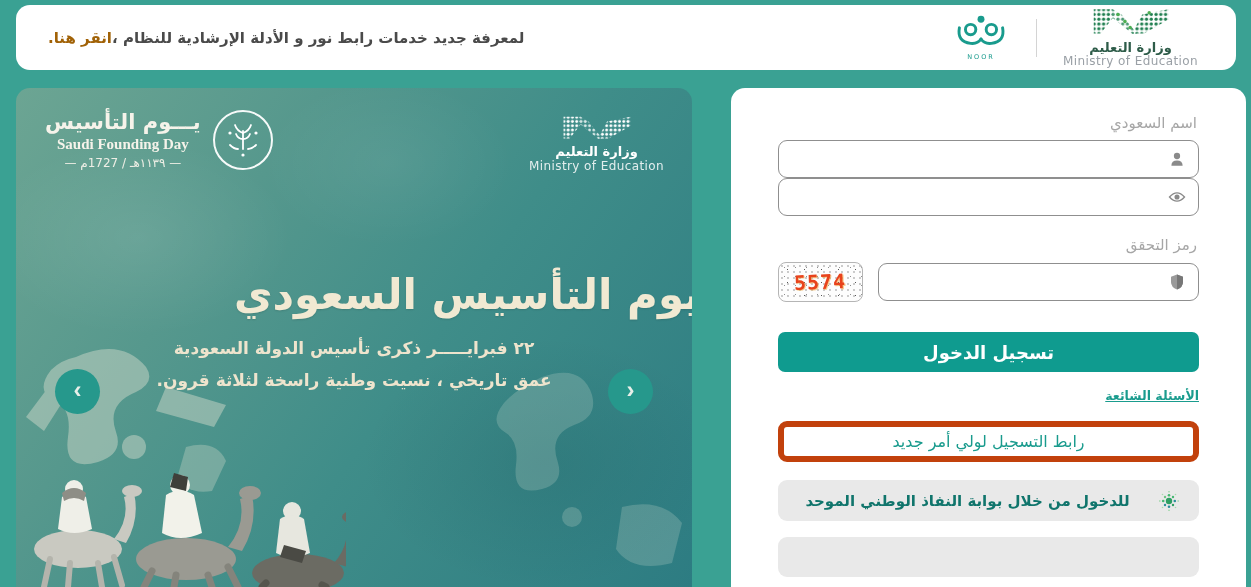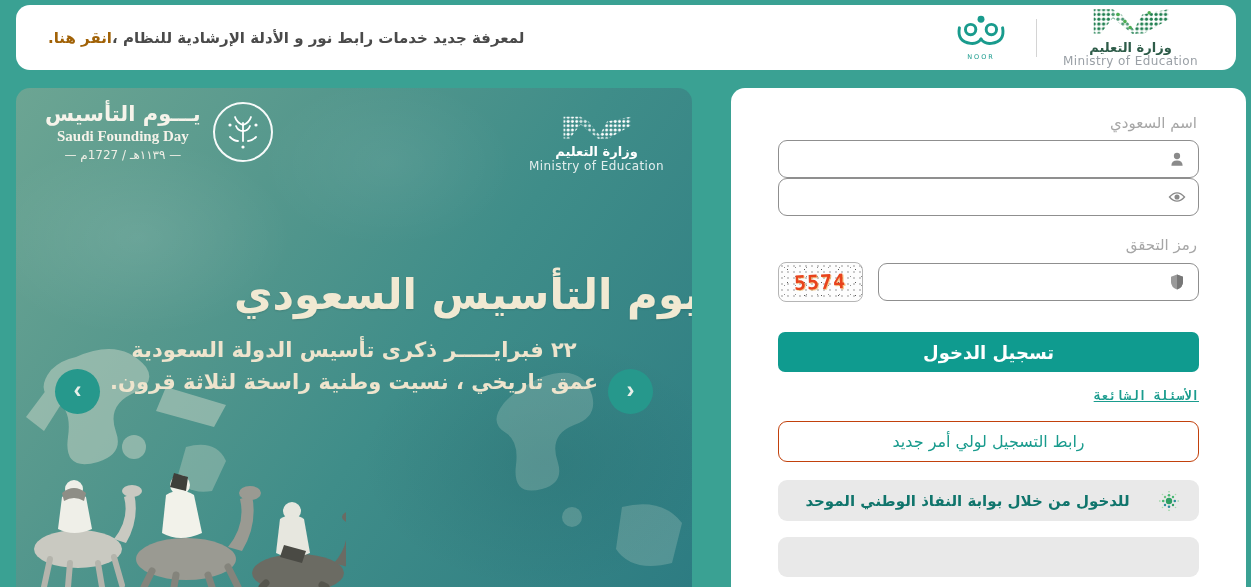--- a/index.html
+++ b/index.html
@@ -34,38 +34,38 @@
     border-radius: 14px 14px 0 0; overflow: hidden;
     background: linear-gradient(125deg, #6ca593 0%, #56988d 30%, #3f8d89 58%, #2d7c82 100%);
   }
   .banner::before {
     content: ""; position: absolute; inset: 0;
     background:
       radial-gradient(ellipse 220px 140px at 18% 30%, rgba(255,255,255,.09), transparent 70%),
       radial-gradient(ellipse 260px 180px at 78% 75%, rgba(0,40,50,.10), transparent 70%),
       radial-gradient(ellipse 180px 120px at 55% 15%, rgba(255,255,255,.06), transparent 70%);
   }
-  .fd-logo { position: absolute; left: 29px; top: 14px; display: flex; align-items: center; gap: 12px; color: #f6f3ea; }
+  .fd-logo { position: absolute; left: 29px; top: 22px; display: flex; align-items: center; gap: 12px; color: #f6f3ea; }
   .fd-text { text-align: center; direction: rtl; }
   .fd-ar { font-size: 21px; font-weight: bold; letter-spacing: 1px; }
   .fd-en { font-size: 15px; font-weight: bold; margin-top: 2px; font-family: Liberation Serif, serif; }
   .fd-dates { font-size: 12px; margin-top: 3px; opacity: .95; }
   .fd-emblem { width: 60px; height: 60px; border: 2.5px solid rgba(255,255,255,.95); border-radius: 50%;
                display: flex; align-items: center; justify-content: center; }
   .moe-white { position: absolute; right: 28px; top: 27px; display: flex; flex-direction: column; align-items: center; line-height: 1.15; }
   .moe-white .moe-ar { color: #ffffff; }
   .moe-white .moe-en { color: rgba(255,255,255,.85); }
   .banner-heading {
     position: absolute; top: 182px; left: 8px; width: 100%;
     text-align: right; direction: rtl;
     color: #f1e9d2; font-size: 42px; font-weight: bold;
     text-shadow: 0 1px 2px rgba(0,0,0,.12);
   }
   .banner-sub { position: absolute; left: 0; width: 100%; text-align: center; direction: rtl;
-                color: #eee4cd; font-size: 21px; font-weight: bold; }
+                color: #eee4cd; font-size: 17px; font-weight: bold; }
   .sub1 { top: 250px; }
   .sub2 { top: 282px; }
   .car-arrow {
     position: absolute; top: 281px; width: 45px; height: 45px; border-radius: 50%;
     background: #26988c; border: none; color: #e8efe9; font-size: 24px; font-weight: bold;
     display: flex; align-items: center; justify-content: center; cursor: pointer;
     line-height: 1; padding-bottom: 3px;
   }
   .arrow-prev { left: 39px; }
   .arrow-next { left: 592px; }
@@ -110,24 +110,24 @@
   }
   .login-button {
     width: 100%; height: 40px; margin-top: 30px;
     background: #0f9b8f; color: #ffffff; font-weight: bold; font-size: 18px;
     border: none; border-radius: 7px; cursor: pointer;
     font-family: "DejaVu Sans", sans-serif;
   }
   .links-row { display: flex; justify-content: space-between; align-items: center;
                margin-top: 16px; height: 15px; }
   .links-row a { color: #1a9c8e; font-size: 12.5px; font-weight: bold;
-                 text-decoration: underline; cursor: pointer; font-family: Liberation Mono, monospace; }
+                 text-decoration: underline; cursor: pointer; }
   .guardian-button {
     width: 100%; height: 41px; margin-top: 18px;
-    background: #ffffff; border: 1px solid #c2410c; border-radius: 9px;
+    background: #ffffff; border: 6px solid #c2410c; border-radius: 9px;
     color: #199b8d; font-size: 16px; cursor: pointer;
     font-family: "DejaVu Sans", sans-serif;
   }
   .nafath-button {
     width: 100%; height: 41px; margin-top: 18px;
     background: #e9e9e9; border: none; border-radius: 9px;
     color: #10756c; font-size: 15px; font-weight: bold; cursor: pointer;
     display: flex; align-items: center; justify-content: center; gap: 27px;
     font-family: "DejaVu Sans", sans-serif;
     padding-left: 9px;

